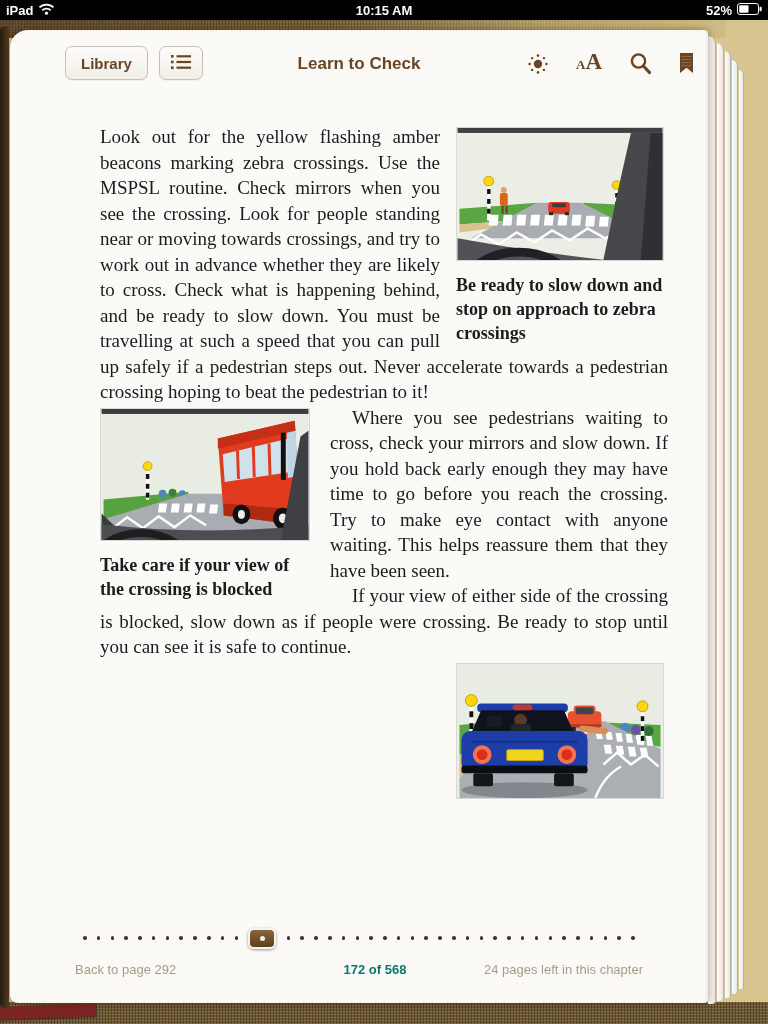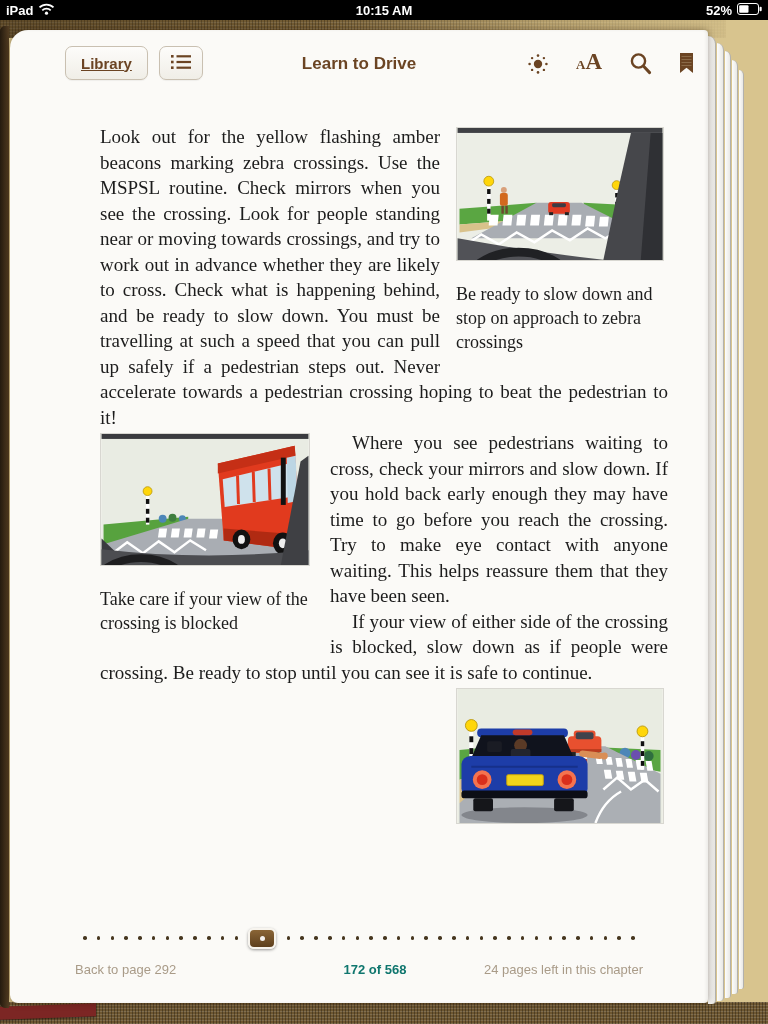--- a/index.html
+++ b/index.html
@@ -41,40 +41,40 @@
   
   .page { position:absolute; left:10px; top:30px; width:698px; height:973px;
     background:#fbfaf7; border-radius:18px 4px 4px 8px;
     box-shadow:0 0 7px rgba(40,25,5,.45), inset -2px 0 3px rgba(0,0,0,.06); z-index:10; }
 
   
   .toolbar { position:relative; height:70px; padding:16px 14px 0 55px; display:flex; align-items:flex-start; }
   .tb-btn { display:inline-flex; align-items:center; justify-content:center; height:34px;
     border:1px solid #c9c0b1; border-radius:7px; background:linear-gradient(#fdfcfa,#f0eee7);
     color:#6b4423; font-size:15px; font-weight:bold; padding:0 15px; cursor:pointer;
-    box-shadow:0 1px 1px rgba(0,0,0,.05);text-decoration:underline; }
+    box-shadow:0 1px 1px rgba(0,0,0,.05); }
   .tb-toc { margin-left:11px; padding:0 11px; }
   .tb-title { position:absolute; left:50%; top:24px; transform:translateX(-50%);
     font-size:17px; font-weight:bold; color:#6b4423; white-space:nowrap; }
   .tb-right { margin-left:auto; display:flex; align-items:center; gap:27px; padding-top:5px; }
   .font-icon { color:#6b4423; font-family:"Liberation Serif", serif; line-height:22px; display:inline-flex; align-items:baseline; cursor:pointer; }
   .font-icon .a-sm { font-size:13px; font-weight:600; }
   .font-icon .a-lg { font-size:23px; font-weight:600; }
   .icon-click { cursor:pointer; display:inline-flex; }
 
   
   .content { margin:24px 40px 0 90px; width:568px;
     font-family:"Liberation Serif","DejaVu Serif",serif; font-size:19px; line-height:25.5px;
     color:#1c1c1c; text-align:justify; }
   .content p { text-indent:22px; }
   .content p.no-indent { text-indent:0; }
   figure.fig-right { float:right; width:212px; margin:3px 0 8px 16px; }
   figure.fig-left  { float:left;  width:214px; margin:3px 16px 8px 0; }
   figure svg { display:block; border:1px solid #d8d7d1; background:#f2f2ec; }
-  figcaption { font-weight:normal; font-size:18px; line-height:24px; margin-top:21px; text-align:left; text-indent:0; }
+  figcaption { font-weight:bold; font-size:18px; line-height:24px; margin-top:12px; text-align:left; text-indent:0; }
 
   
   .pager { position:absolute; left:0; right:0; bottom:26px; }
   .dots-row { display:flex; justify-content:space-between; align-items:center; width:552px; margin:0 auto; height:22px; }
   .dot { width:3.5px; height:3.5px; border-radius:50%; background:#46361f; flex:0 0 auto; }
   .slider-thumb { position:relative; width:28px; height:21px; border-radius:6px; flex:0 0 auto;
     background:linear-gradient(#8a6536,#5d3f1d); border:2px solid #f7f4ee;
     box-shadow:0 1px 3px rgba(0,0,0,.4); cursor:pointer; }
   .slider-thumb i { position:absolute; inset:0; margin:auto; width:5px; height:5px; border-radius:50%; background:#fff; opacity:.92; }
   .pager-labels { position:relative; margin:13px auto 0; width:568px; font-size:13px; color:#a99b88; }
@@ -135,21 +135,21 @@
               <rect x="0" y="12.4" width="2.6" height="2.6"></rect>
             </g>
             <g stroke="#6b4423" stroke-width="2.2">
               <line x1="5.5" y1="2.3" x2="20" y2="2.3"></line>
               <line x1="5.5" y1="8" x2="20" y2="8"></line>
               <line x1="5.5" y1="13.7" x2="20" y2="13.7"></line>
             </g>
           </svg>
       </span>
     </div>
-    <div class="tb-title">Learn to Drive</div>
+    <div class="tb-title">Learn to Check</div>
     <div class="tb-right">
       <span class="icon-click">
         <svg width="22" height="22" viewBox="0 0 22 22" fill="#6b4423">
             <circle cx="11" cy="11" r="4.2"></circle>
             <circle cx="11" cy="2.6" r="1.3"></circle>
             <circle cx="11" cy="19.4" r="1.3"></circle>
             <circle cx="2.6" cy="11" r="1.3"></circle>
             <circle cx="19.4" cy="11" r="1.3"></circle>
             <circle cx="5.1" cy="5.1" r="1.2"></circle>
             <circle cx="16.9" cy="5.1" r="1.2"></circle>

